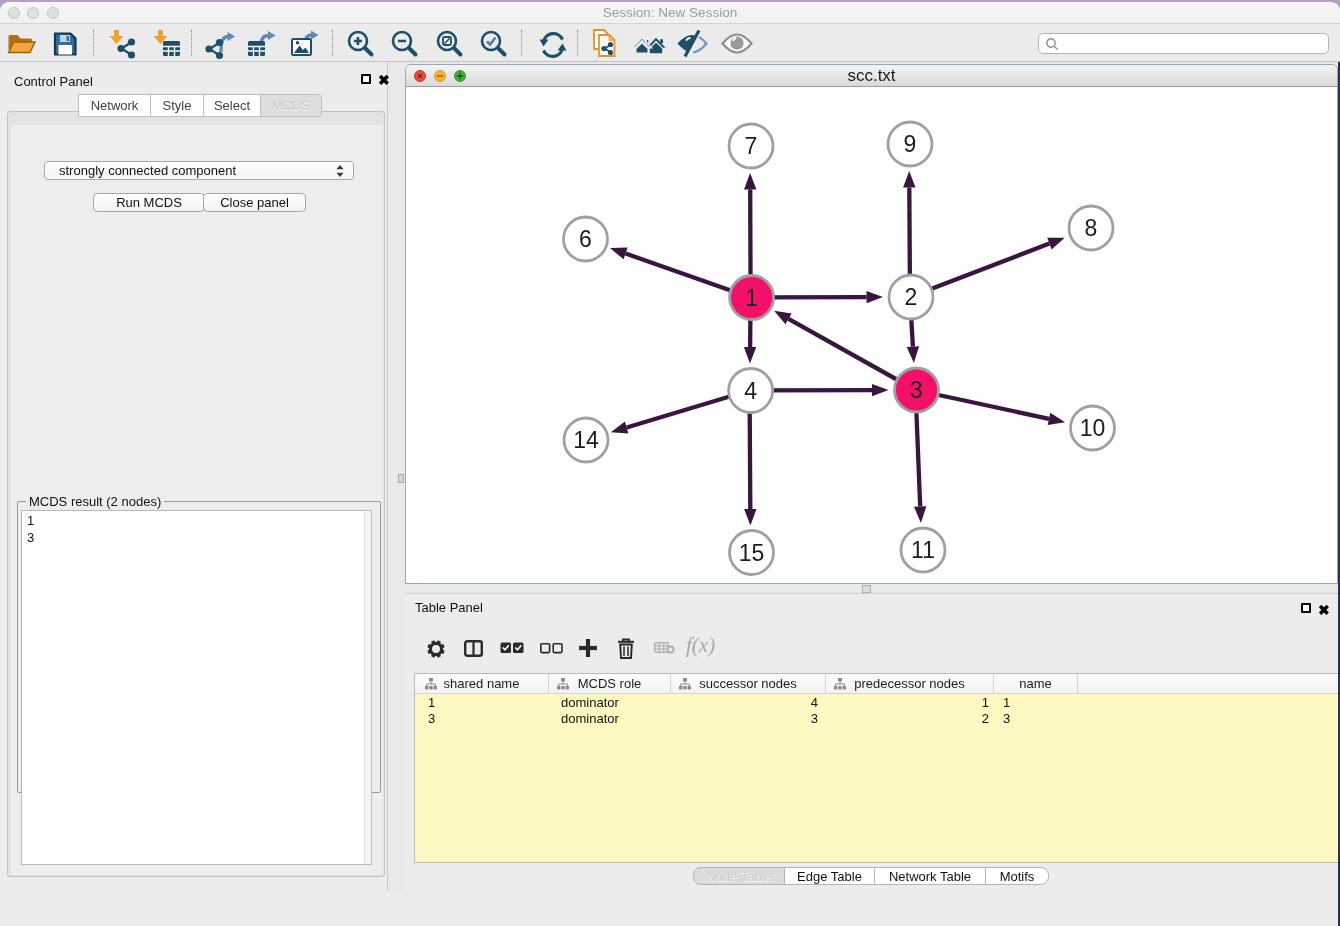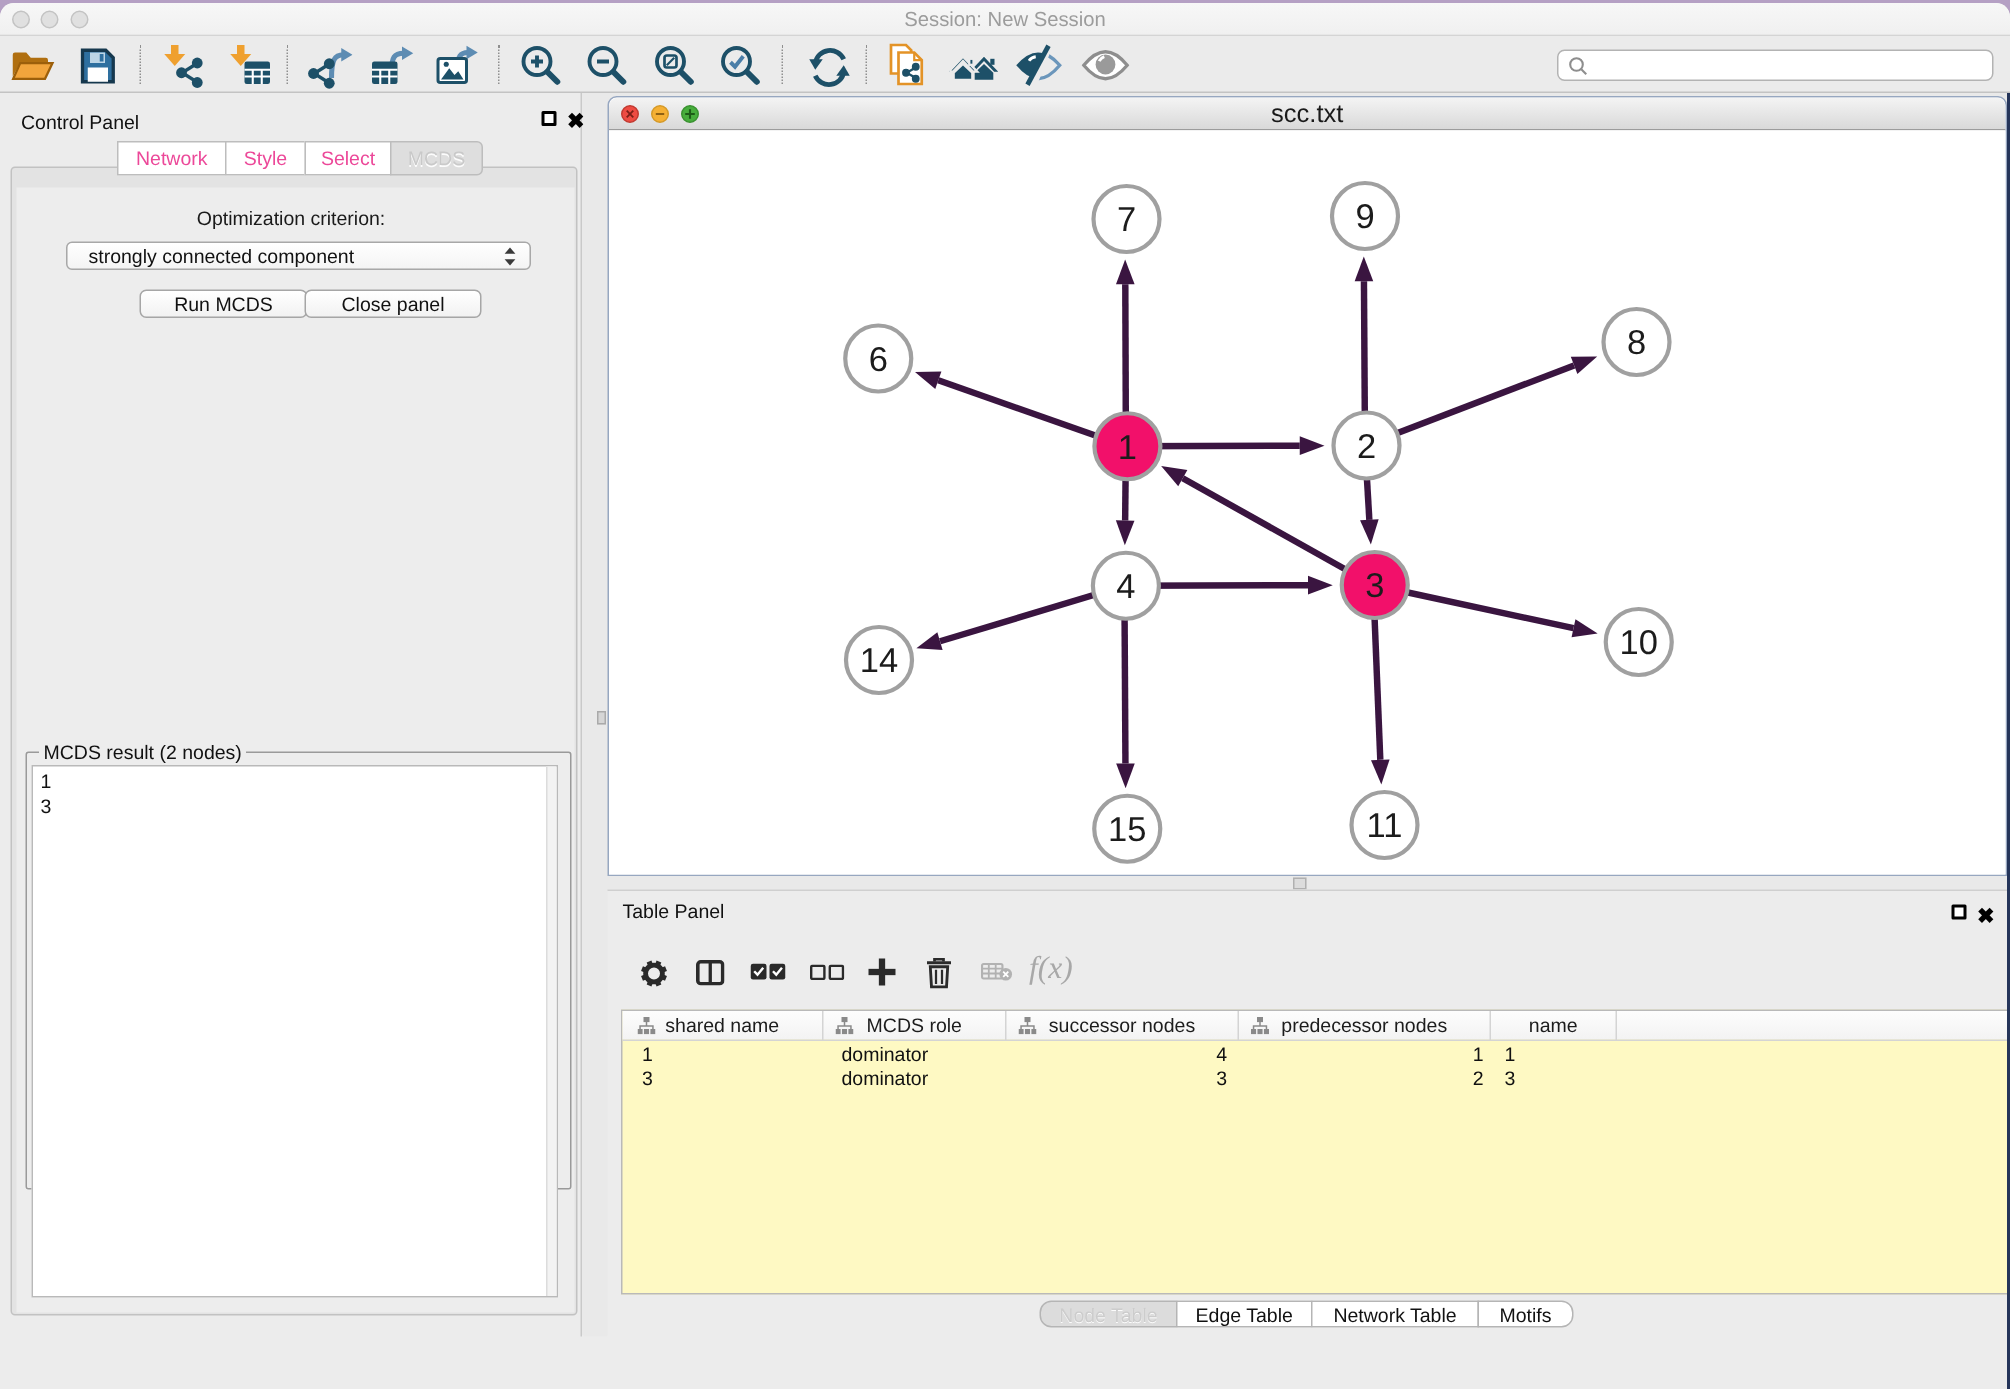--- a/index.html
+++ b/index.html
@@ -14,21 +14,21 @@
 .tbi { position:absolute; top:3px; }
 #searchbox { position:absolute; left:1038px; top:9px; width:291px; height:21px; background:#fff; border:1px solid #b3b3b3; border-radius:5px; }
 #main { position:absolute; left:0; top:60px; width:1340px; height:828px; background:#e9e9e9; }
 #statusbar { position:absolute; left:0; top:888px; width:1340px; height:36px; background:#ececec; border-top:1px solid #c6c6c6; }
 
 #cpanel { position:absolute; left:0; top:0; width:388px; height:829px; background:#ececec; border-right:1px solid #c9c9c9;padding-left:24px; }
 #cpanel-hdr { position:absolute; left:14px; top:12px; font-size:13px; color:#111; }
 .float-ic { position:absolute; width:10px; height:10px; border:2px solid #000; border-radius:1px; background:#fff; }
 .close-ic { position:absolute; font-size:14px; font-weight:bold; color:#000; line-height:10px; }
 #tabs { position:absolute; left:78px; top:32px; height:23px; }
-.tab { position:absolute; top:0; height:23px; background:#fff; border:1px solid #bdbdbd; font-size:13px; color:#ec4899; text-align:center; line-height:21px; }
+.tab { position:absolute; top:0; height:23px; background:#fff; border:1px solid #bdbdbd; font-size:13px; color:#404040; text-align:center; line-height:21px; }
 #tabpane { position:absolute; left:7px; top:49px; width:378px; height:766px; background:#e3e3e3; border:1px solid #c2c2c2; border-radius:3px; }
 #tabinner { position:absolute; left:3px; top:13px; width:372px; height:750px; background:#ededed; }
 #optlabel { position:absolute; left:0; top:76px; width:388px; text-align:center; font-size:13px; color:#1a1a1a; }
 #dropdown { position:absolute; left:44px; top:99px; width:310px; height:19px; background:linear-gradient(#ffffff,#f4f4f4); border:1px solid #a8a8a8; border-radius:4px; font-size:13px; color:#111; line-height:17px; padding-left:14px; }
 .btn { position:absolute; height:19px; background:linear-gradient(#ffffff,#f2f2f2); border:1px solid #a6a6a6; border-radius:4.5px; font-size:13px; color:#111; text-align:center; line-height:17px; }
 #fieldset { position:absolute; left:17px; top:439px; width:364px; height:292px; border:1px solid #9a9a9a; border-radius:2px; }
 #legend { position:absolute; left:8px; top:-8px; background:#ededed; padding:0 3px; font-size:13px; color:#111; }
 #resultbox { position:absolute; left:3px; top:8px; width:351px; height:355px; background:#fff; border:1px solid #b9b9b9; font-size:13px; color:#111; line-height:16.5px; padding:2px 0 0 5px; }
 #resultscroll { position:absolute; right:0; top:0; width:7px; height:100%; background:#f3f3f3; border-left:1px solid #dcdcdc; }
 
@@ -213,29 +213,28 @@
       <div class="close-ic" style="left:378px; top:13px;">✖</div>
       <div id="tabpane">
           <div id="tabinner"></div>
         </div>
       <div id="tabs">
         <div class="tab" style="left:0; width:73px;">Network</div>
         <div class="tab" style="left:72px; width:54px;">Style</div>
         <div class="tab" style="left:125px; width:58px;">Select</div>
         <div class="tab" style="left:182px; width:62px; background:#dedede; color:#c9c9c9; text-shadow:0 1px 0 rgba(255,255,255,0.9); border-radius:0 4px 4px 0;">MCDS</div>
       </div>
-      <div id="optlabel">Optimization criterion:</div>
       <div id="dropdown">strongly connected component
         <svg width="10" height="14" style="position:absolute;right:8px;top:2px" viewBox="0 0 10 14">
             <polygon points="5,1 8.6,5.2 1.4,5.2" fill="#3a3a3a"></polygon>
             <polygon points="5,13 8.6,8.8 1.4,8.8" fill="#3a3a3a"></polygon>
           </svg>
       </div>
       <div class="btn" style="left:93px; top:131px; width:112px;">Run MCDS</div>
-      <div class="btn" style="left:203px; top:131px; width:118px;">Close panel</div>
+      <div class="btn" style="left:203px; top:131px; width:103px;">Close panel</div>
       <div id="fieldset">
         <div id="legend">MCDS result (2 nodes)</div>
         <div id="resultbox">1<br>3<div id="resultscroll"></div></div>
       </div>
     </div>
     <div id="vsplit">
         <div id="vgrip"></div>
       </div>
     <div id="netwin">
       <div id="nettitle">

